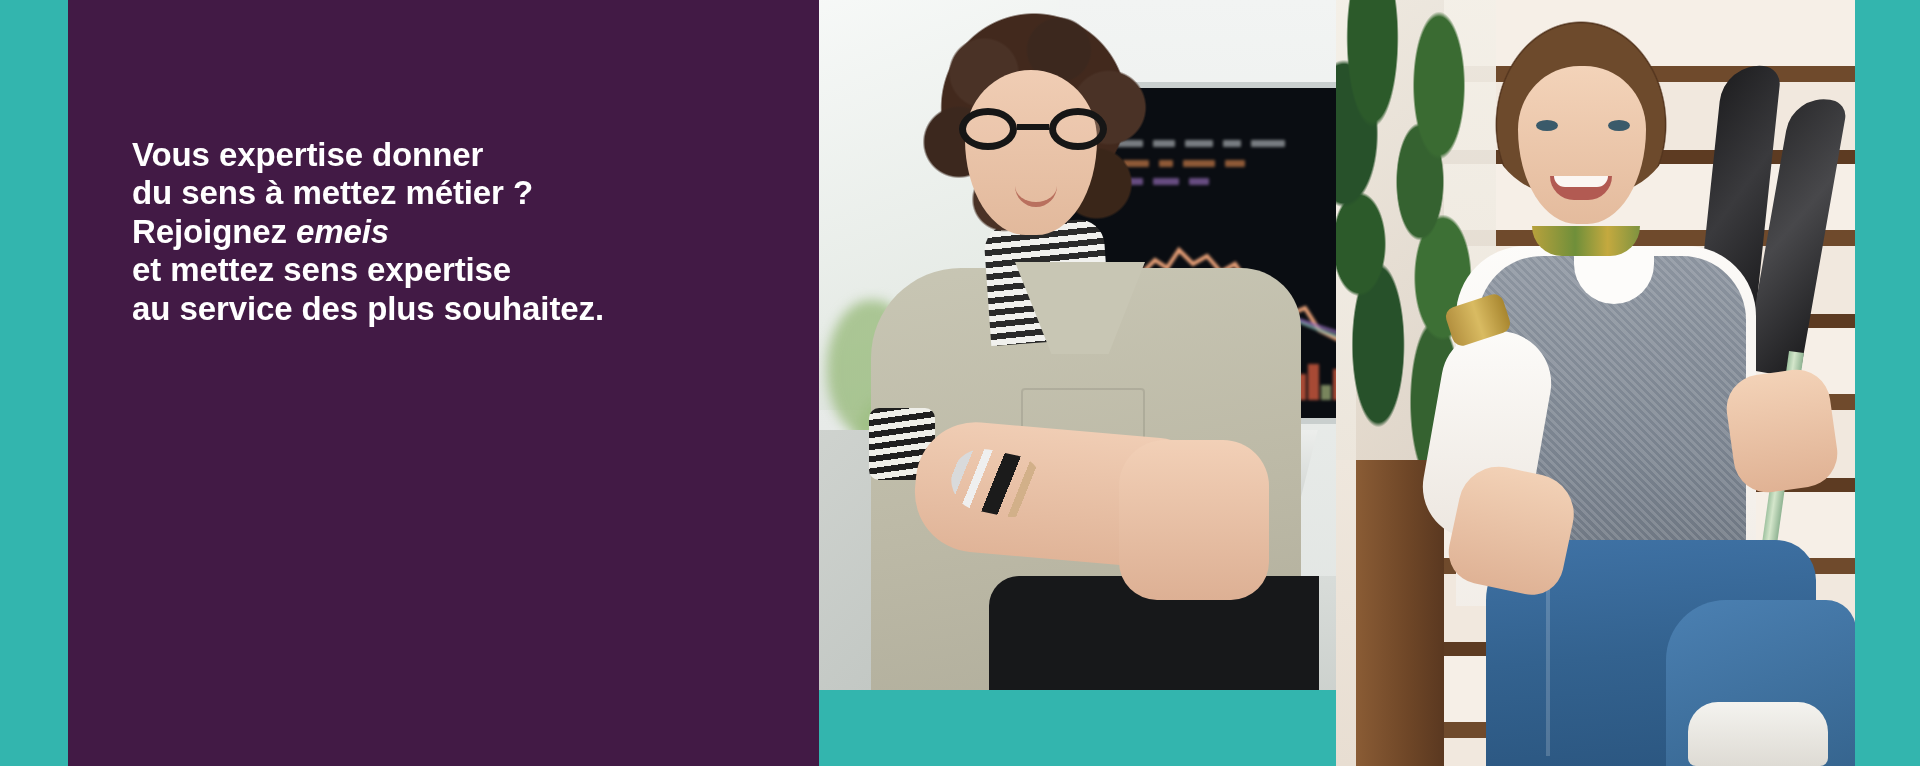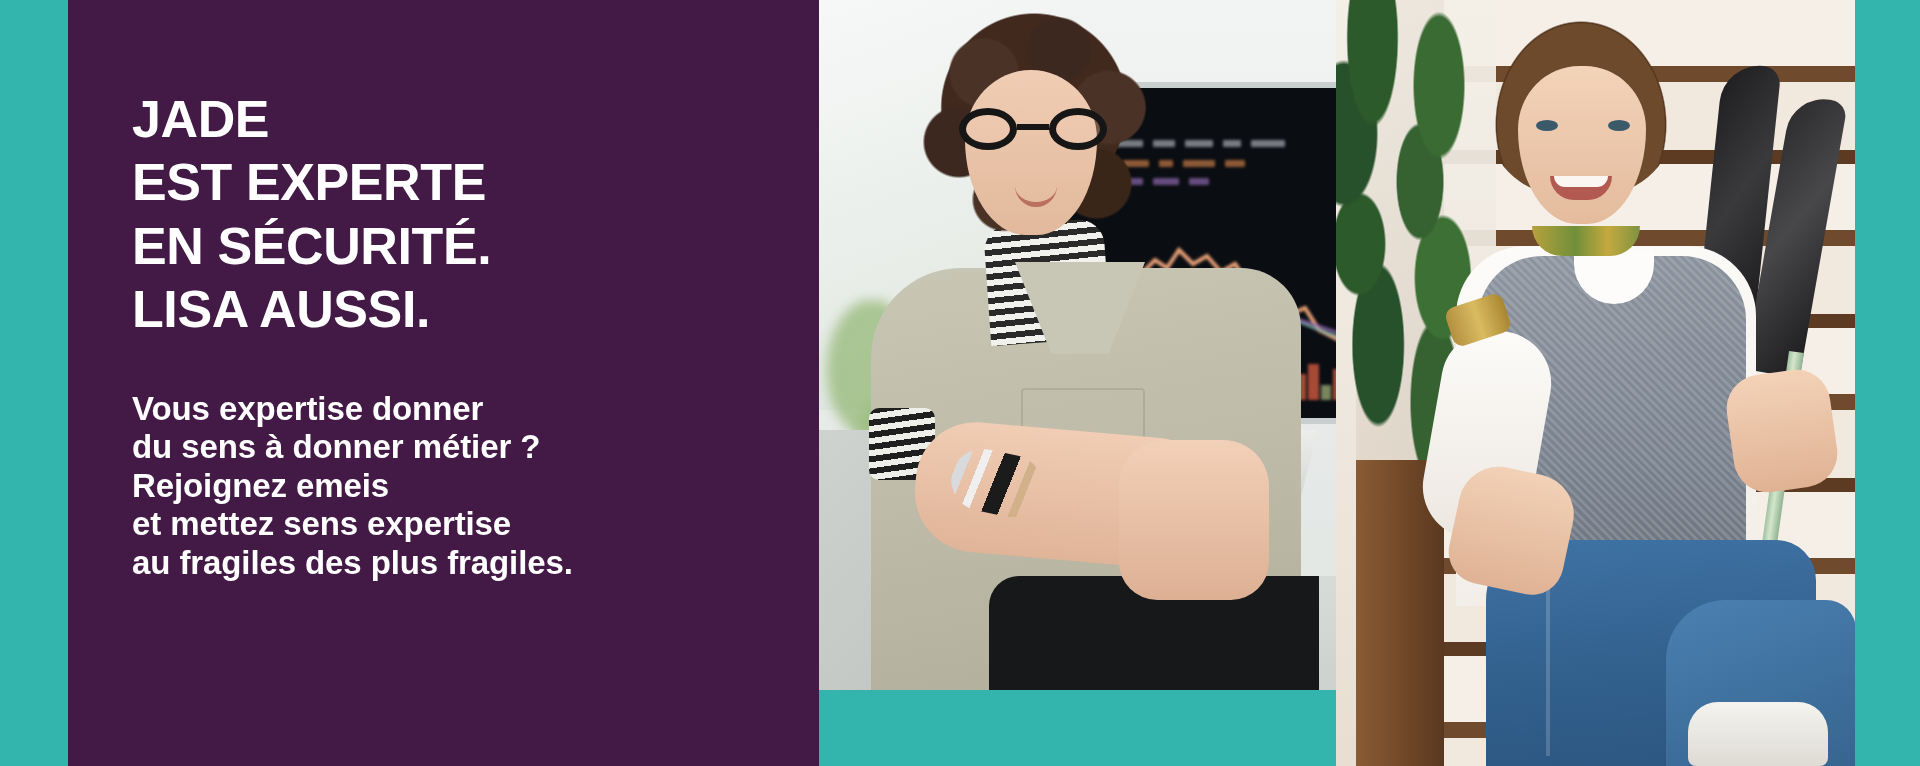--- a/index.html
+++ b/index.html
@@ -51,20 +51,21 @@
   .subcopy {
     color: #ffffff;
     font-size: 33px;
     font-weight: bold;
     line-height: 1.165;
     letter-spacing: -0.1px;
     margin: 48px 0 0 0;
     white-space: pre;
   }
   .subcopy .brand-italic {
+    font-style: italic;
   }
 
   
   .photos {
     position: absolute;
     left: 819px;
     top: 0;
     width: 1036px;
     height: 766px;
     overflow: hidden;
@@ -648,27 +649,23 @@
 
       <div class="p2-sleeve-l"></div>
       <div class="p2-watch"></div>
       <div class="p2-hand-l"></div>
       <div class="p2-hand-r"></div>
     </div>
 
   </div>
 
   <div class="purple-panel">
-    <h1 class="headline">JADE
-EST EXPERTE
-EN SÉCURITÉ.
-LISA AUSSI.</h1>
 
     <p class="subcopy"><span>Vous expertise donner</span>
-<span>du sens à donner métier ?</span>
+<span>du sens à mettez métier ?</span>
 <span>Rejoignez </span><span class="brand-italic">emeis</span>
 <span>et mettez sens expertise</span>
-<span>au fragiles des plus fragiles.</span></p>
+<span>au service des plus souhaitez.</span></p>
   </div>
 
   <div class="teal-left"></div>
   <div class="teal-right"></div>
 </div>
 
 </body></html>

